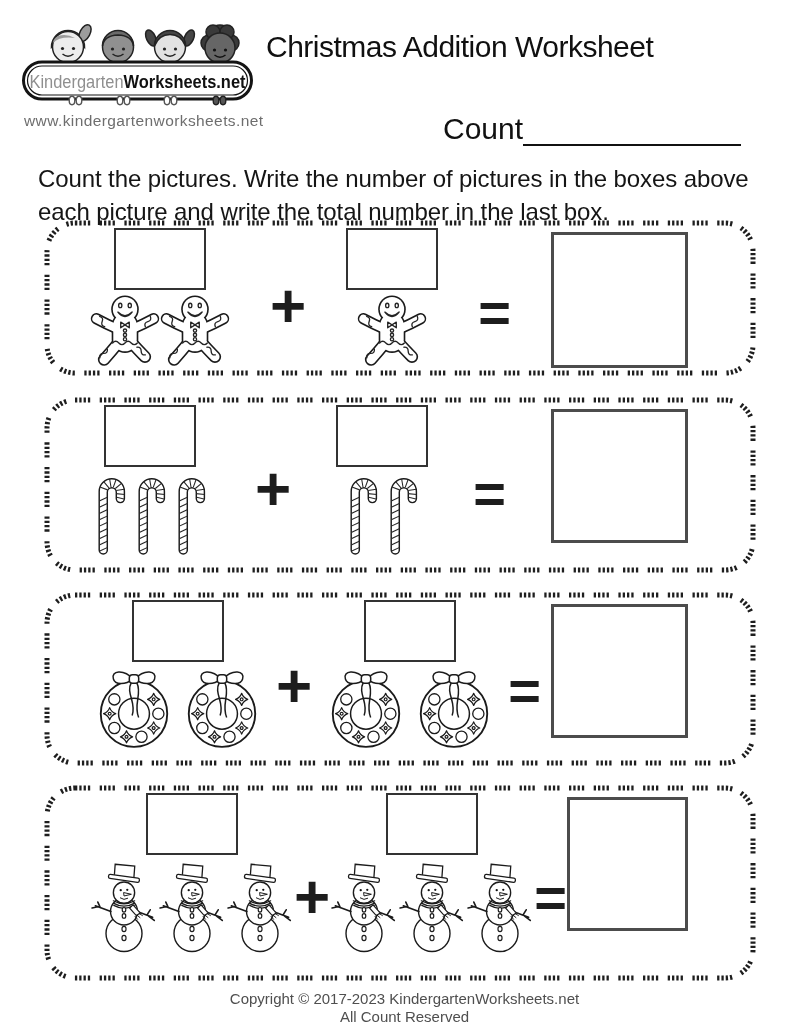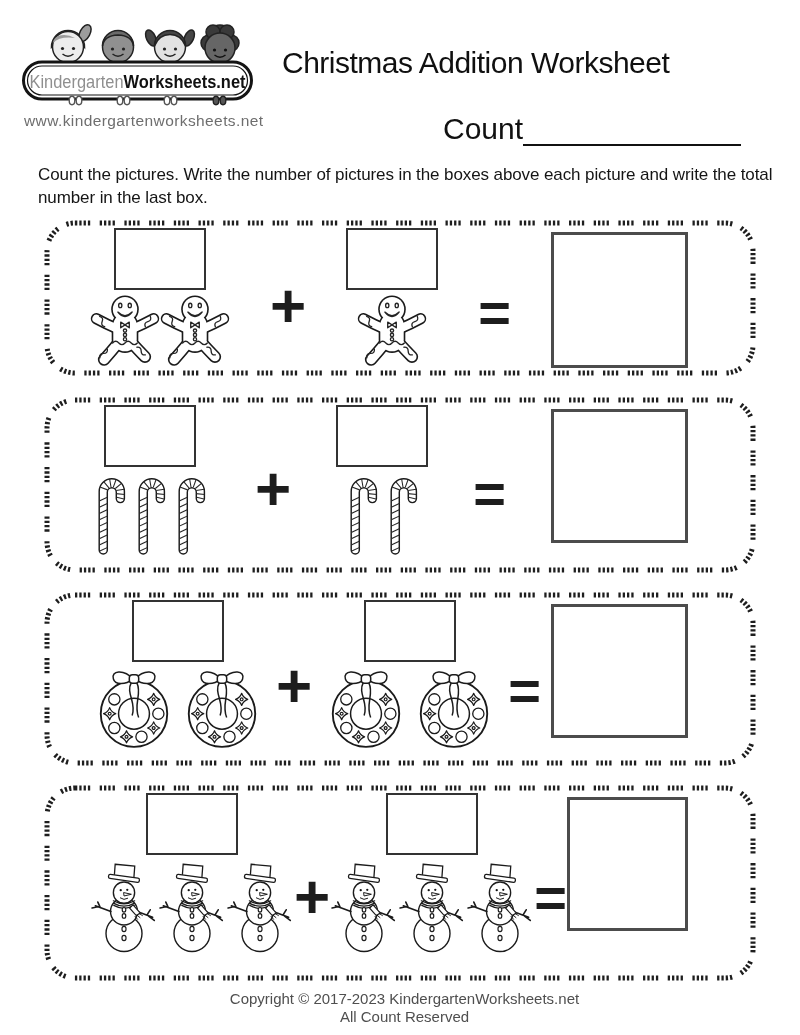--- a/index.html
+++ b/index.html
@@ -6,21 +6,21 @@
   body{width:800px;height:1035px;position:relative;overflow:hidden;
        font-family:"Liberation Sans","DejaVu Sans",sans-serif;color:#1a1a1a;}
   .page{position:absolute;inset:0;background:#fff;}
 
   
   .logo-svg{position:absolute;left:20px;top:12px;}
   .site-url{position:absolute;left:24px;top:112px;font-size:15.5px;color:#6e6e6e;letter-spacing:.4px;text-align:right;}
   .title{position:absolute;left:266px;top:30px;font-size:30px;font-weight:400;letter-spacing:-.5px;color:#101010;white-space:nowrap;}
   .name-row{position:absolute;left:443px;top:112px;font-size:30px;color:#111;}
   .name-line{display:inline-block;width:218px;border-bottom:2.5px solid #111;height:32px;vertical-align:bottom;}
-  .instructions{position:absolute;left:38px;top:163px;width:738px;font-size:17px;line-height:1.36;letter-spacing:-.1px;color:#151515;margin:0;}
+  .instructions{position:absolute;left:38px;top:163px;width:738px;font-size:24px;line-height:1.36;letter-spacing:-.1px;color:#151515;margin:0;}
 
   
   .cards{position:absolute;left:42px;top:218px;width:716px;}
   .card{position:relative;width:716px;}
   .card-1{height:160px;margin-bottom:17px;}
   .card-2{height:180px;margin-bottom:15px;}
   .card-3{height:178px;margin-bottom:15px;}
   .card-4{height:200px;}
   .stitch{position:absolute;left:0;top:0;}
   .card-content{position:absolute;inset:0;display:flex;justify-content:space-between;align-items:flex-start;
@@ -99,21 +99,21 @@
       <ellipse cx="100" cy="88.5" rx="2.8" ry="4.2" fill="#fff" stroke="#555"></ellipse>
         <ellipse cx="107" cy="88.5" rx="2.8" ry="4.2" fill="#fff" stroke="#555"></ellipse>
       <ellipse cx="147" cy="88.5" rx="2.8" ry="4.2" fill="#fff" stroke="#555"></ellipse>
         <ellipse cx="154" cy="88.5" rx="2.8" ry="4.2" fill="#fff" stroke="#555"></ellipse>
       <ellipse cx="196" cy="88.5" rx="2.8" ry="4.2" fill="#555" stroke="#222"></ellipse>
         <ellipse cx="203" cy="88.5" rx="2.8" ry="4.2" fill="#555" stroke="#222"></ellipse>
     </g>
   </svg>
   <div class="site-url">www.kindergartenworksheets.net</div>
 
-  <h1 class="title" style="margin:16px;font-size:30px;">Christmas Addition Worksheet</h1>
+  <h1 class="title" style="margin:0;font-size:30px;">Christmas Addition Worksheet</h1>
 
   <div class="name-row">
     <span>Count</span><span class="name-line"></span>
   </div>
 
   <p class="instructions">Count the pictures. Write the number of pictures in the boxes above each picture and write the total number in the last box.</p>
 
   <div class="cards">
 
     <section class="card card-1">

